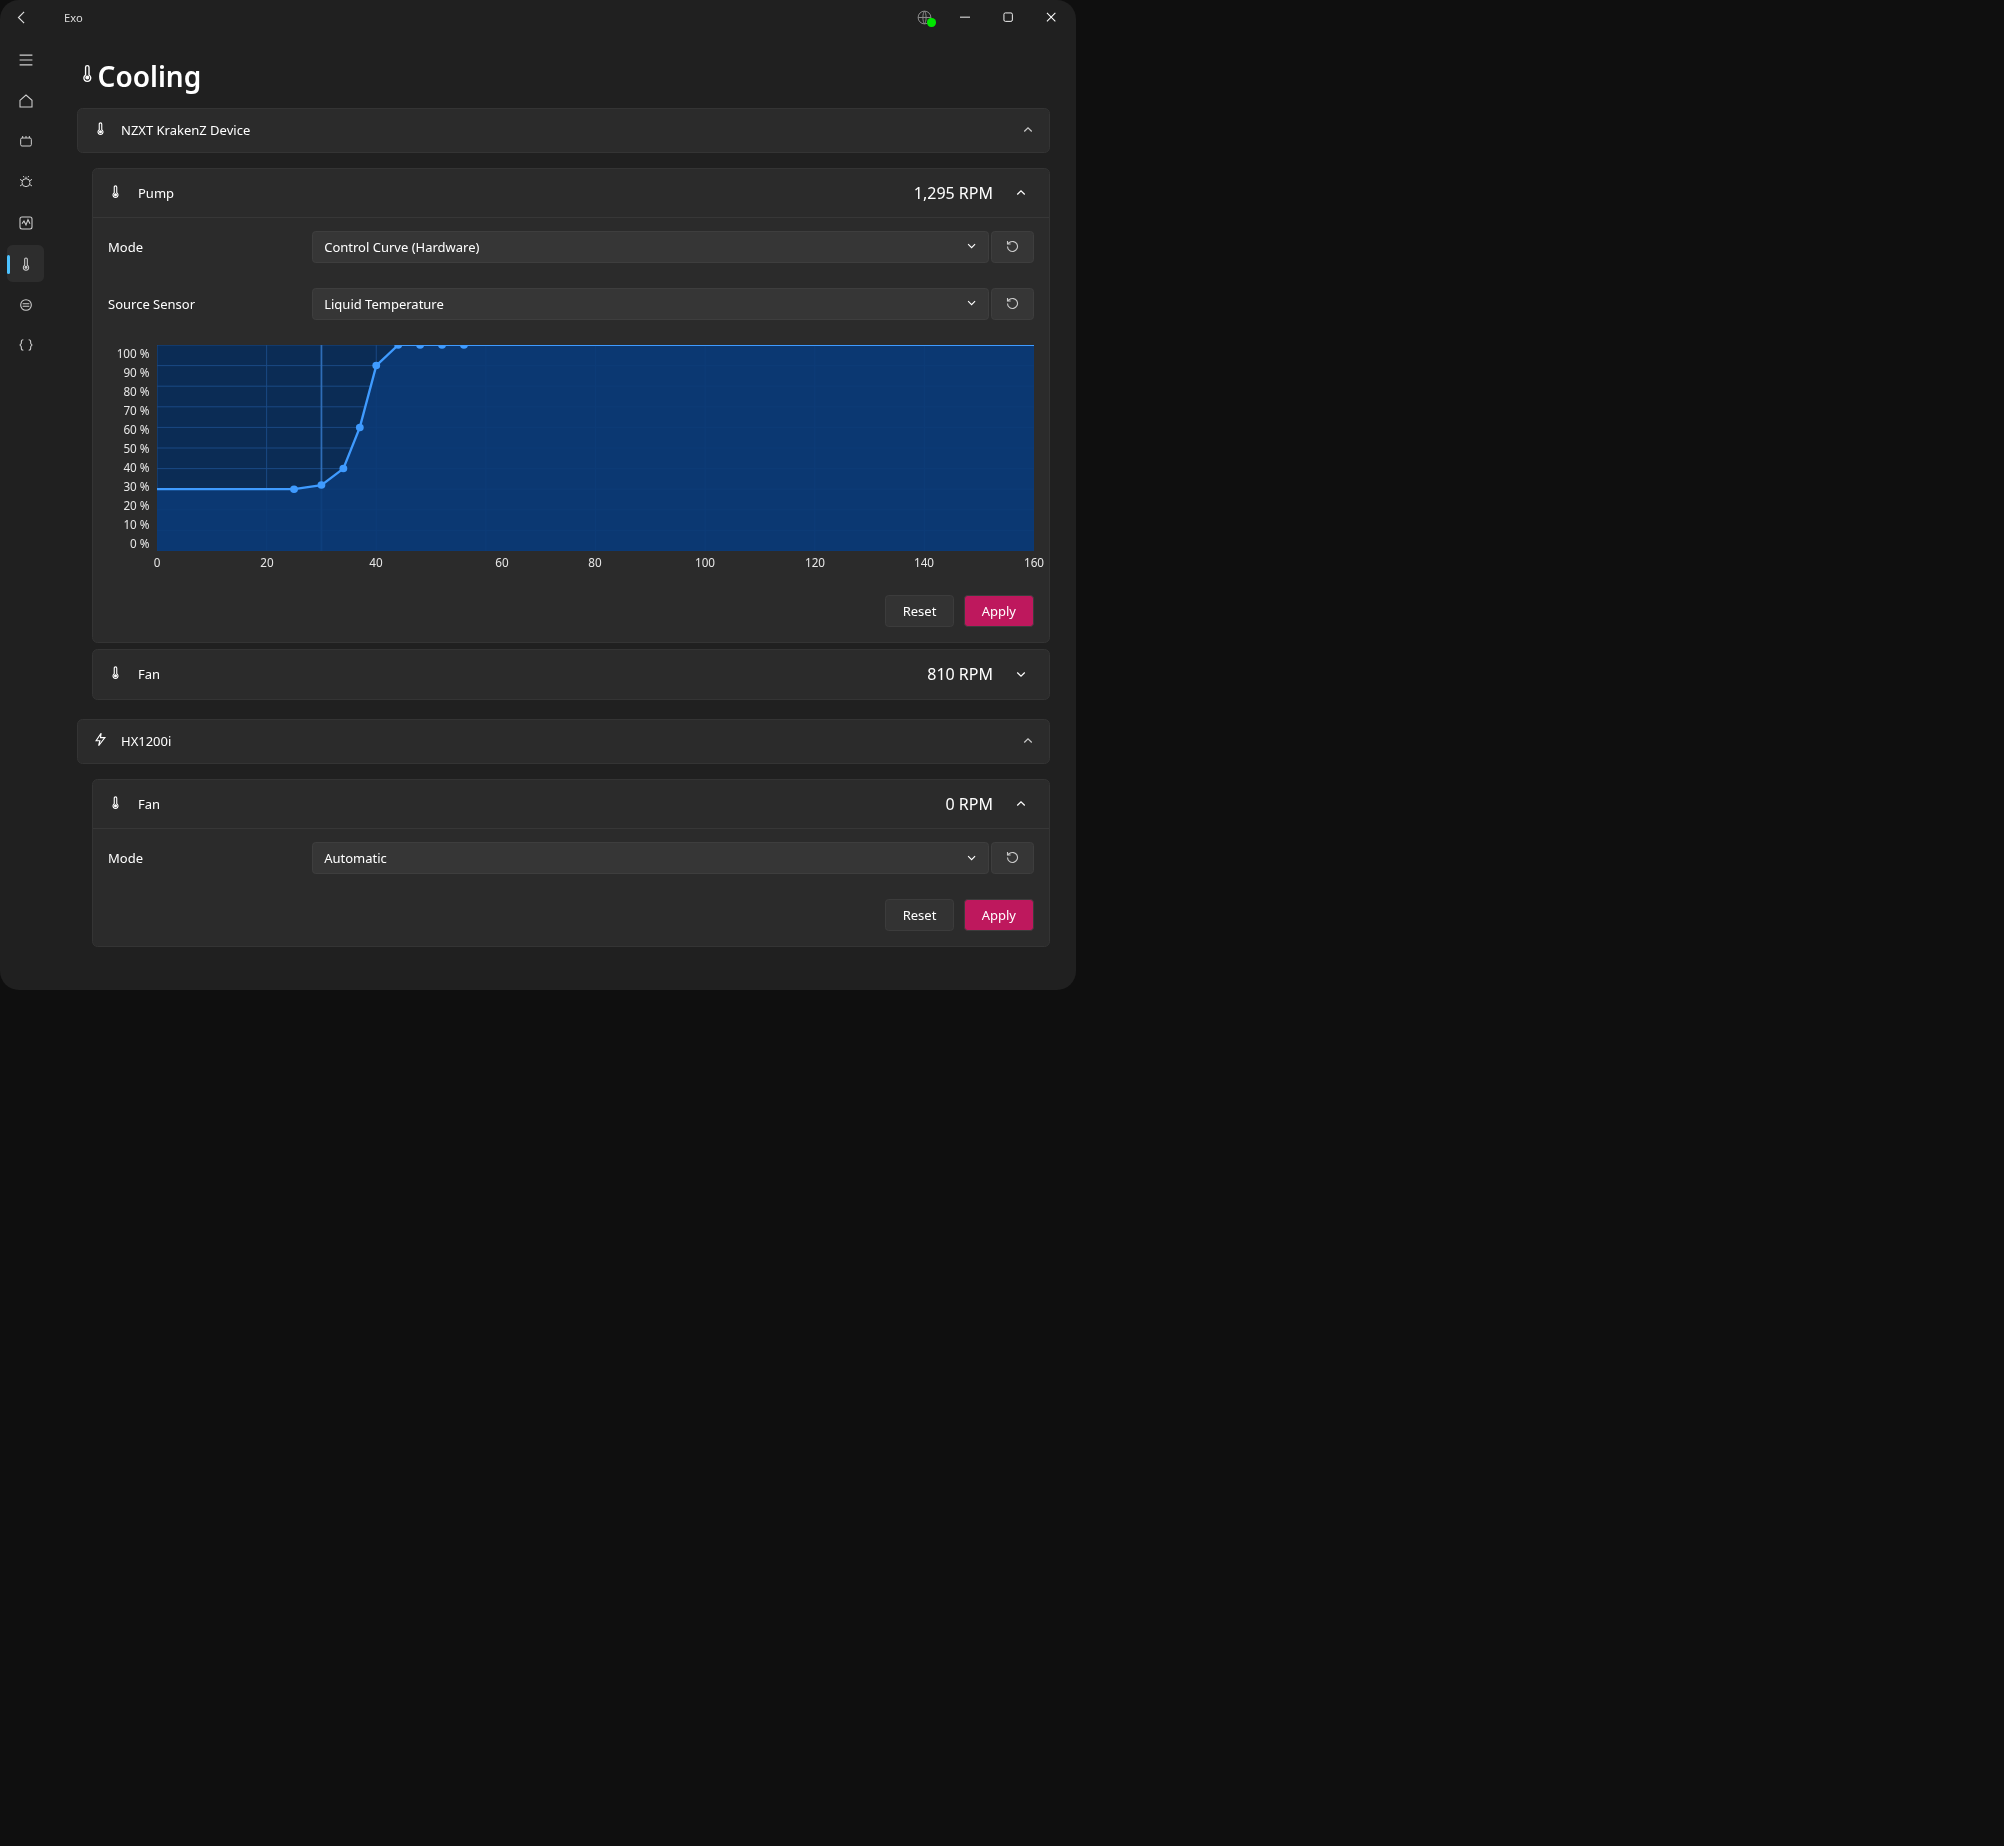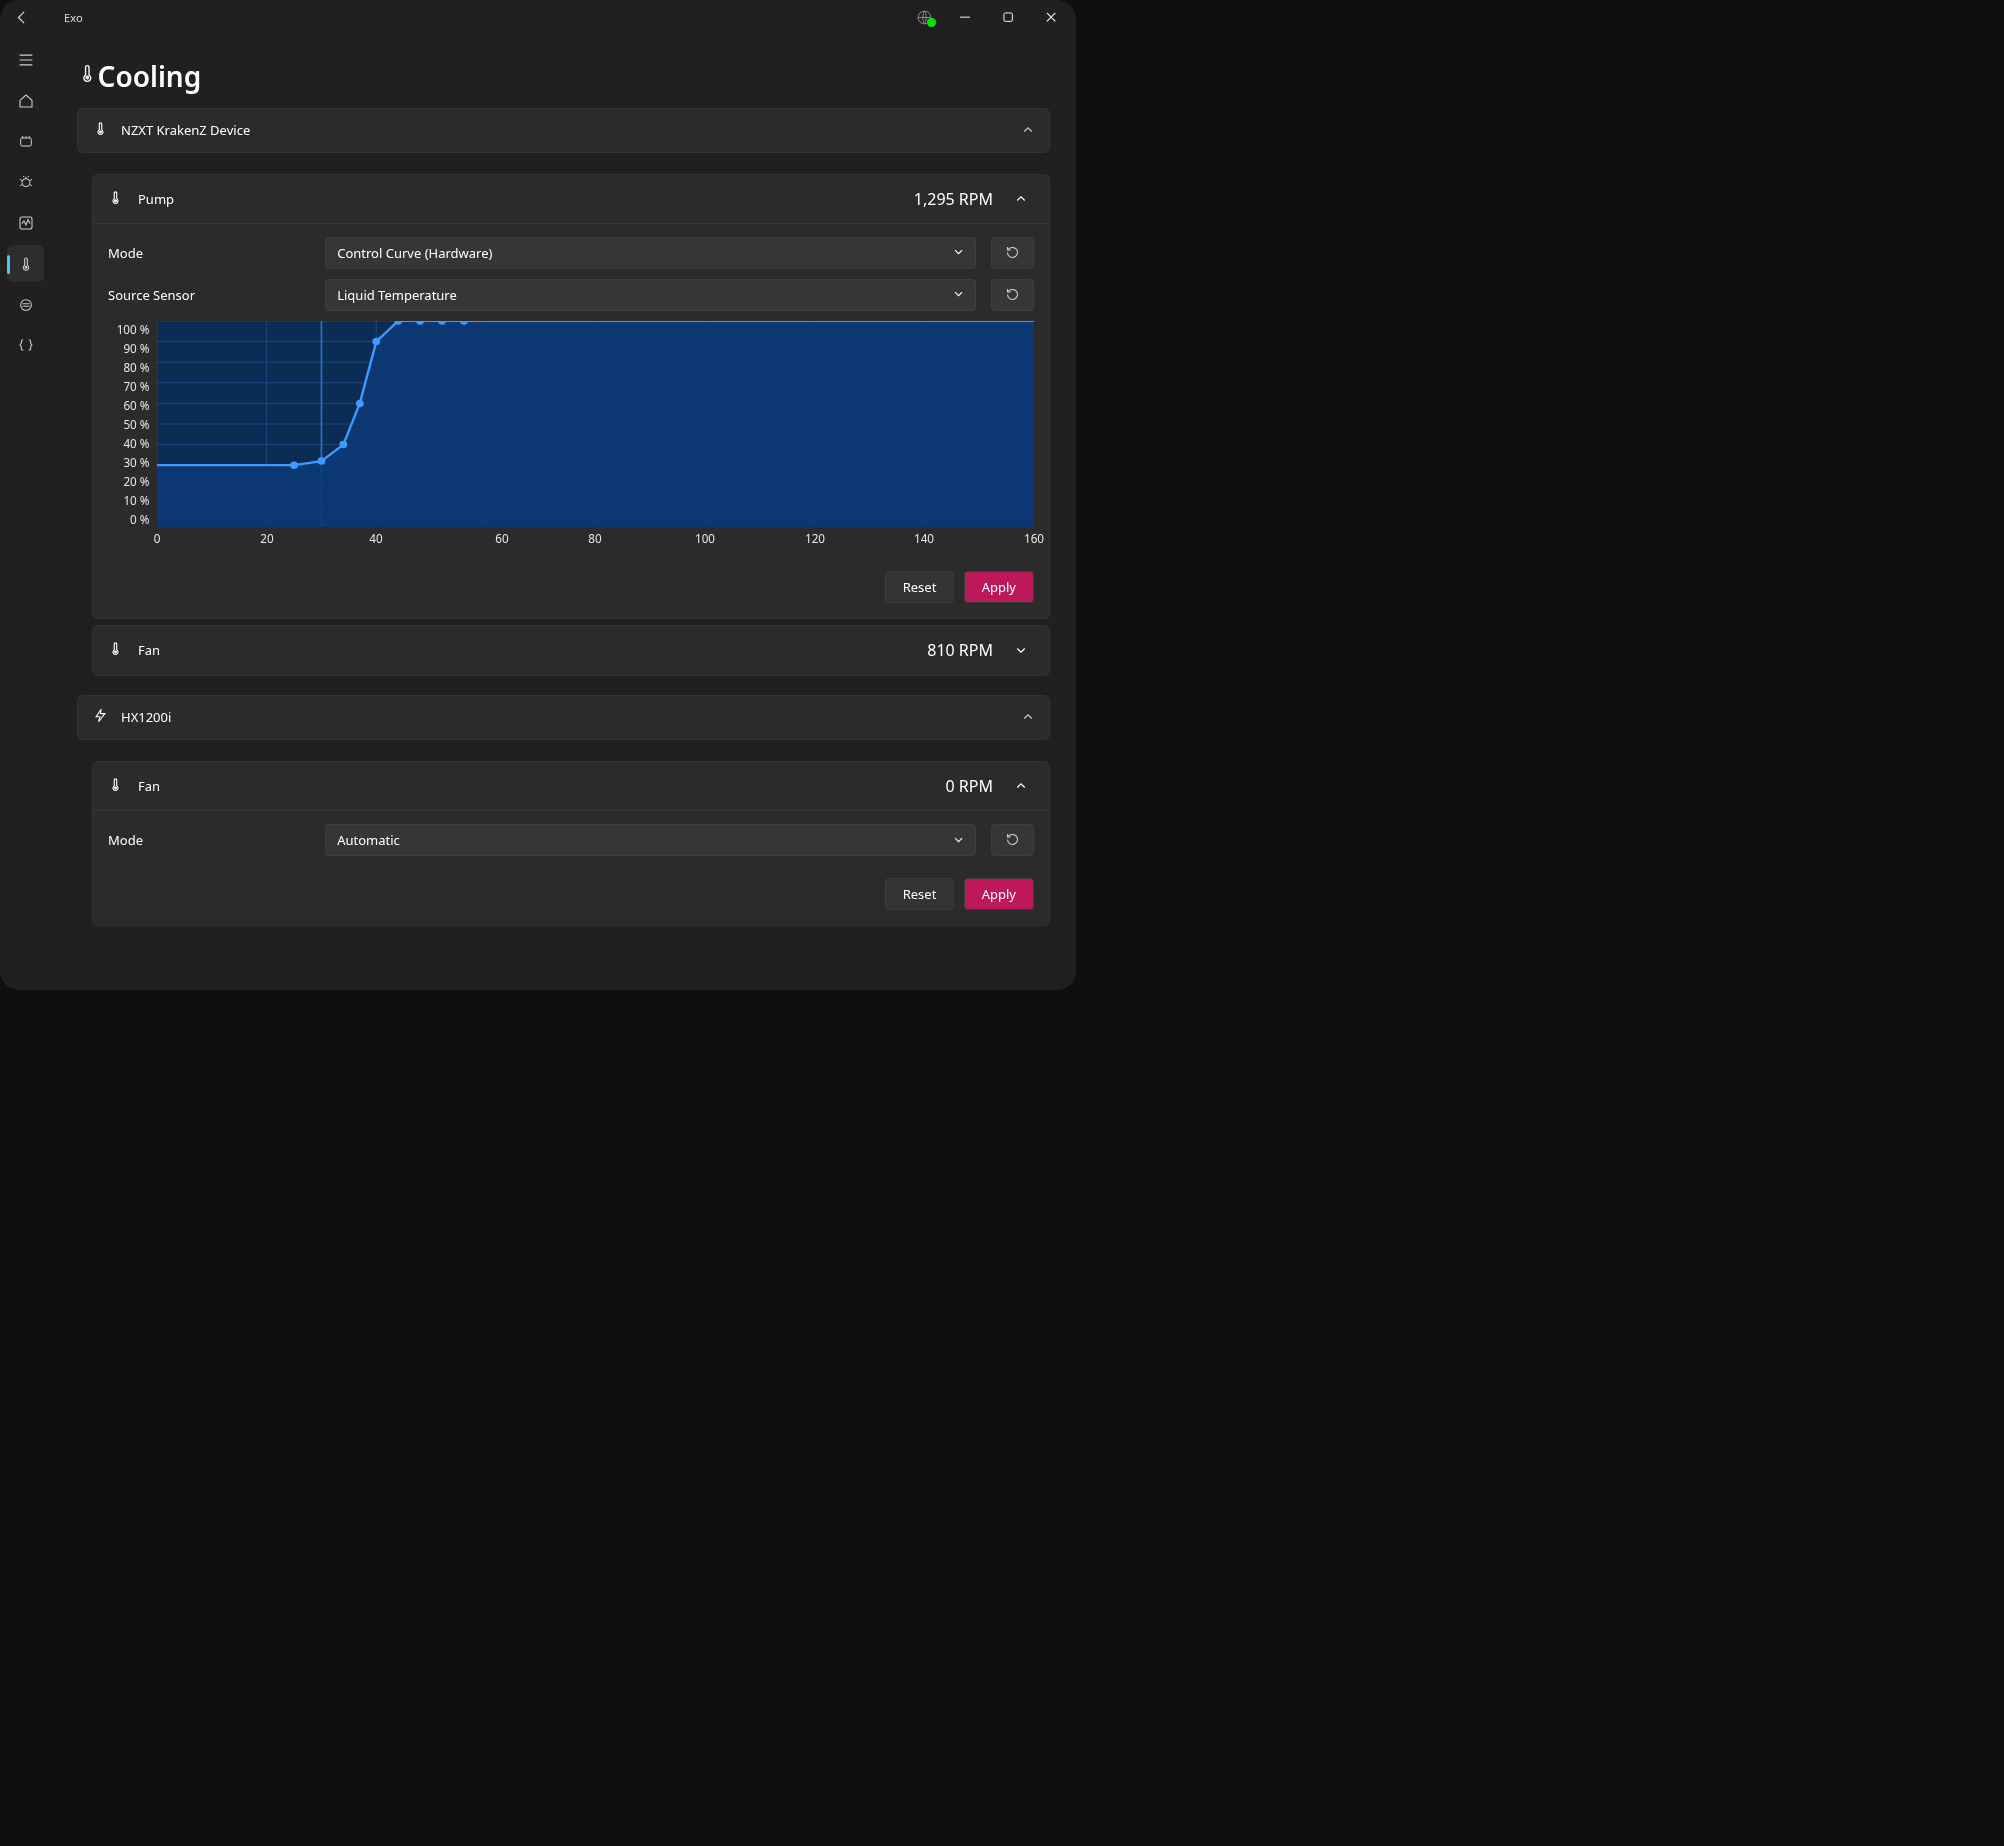--- a/index.html
+++ b/index.html
@@ -96,21 +96,21 @@
     color: #ffffff;
   }
   .page-head h1 {
     font-size: 28px; font-weight: 600;
   }
   
   .device-panel {
     background: #2b2b2b;
     border: 0.9px solid #343434;
     border-radius: 5.6px;
-    margin-bottom: 21px;
+    margin-bottom: 15px;
   }
   .device-header {
     height: 43px;
     display: flex; align-items: center;
     padding: 0 15px;
     gap: 13px;
   }
   .device-header .label { font-size: 13px; }
   .device-header .spacer { flex: 1; }
   .chev { color: #c9c9c9; }
@@ -138,22 +138,22 @@
   .sub-header .rpm { font-size: 16px; color: #ffffff; }
   .sub-header .chev-box {
     width: 26px; height: 26px;
     display: flex; align-items: center; justify-content: center;
   }
   .sub-body {
     padding: 13px 15px 15px 15px;
   }
   .form-row {
     display: flex; align-items: center;
-    gap: 15px;
-    margin-bottom: 10px;
+    gap: 2px;
+    margin-bottom: 25px;
   }
   .form-row .flabel {
     width: 202px;
     font-size: 13px;
     color: #ffffff;
   }
   .select {
     flex: 1;
     height: 32px;
     background: #363636;

